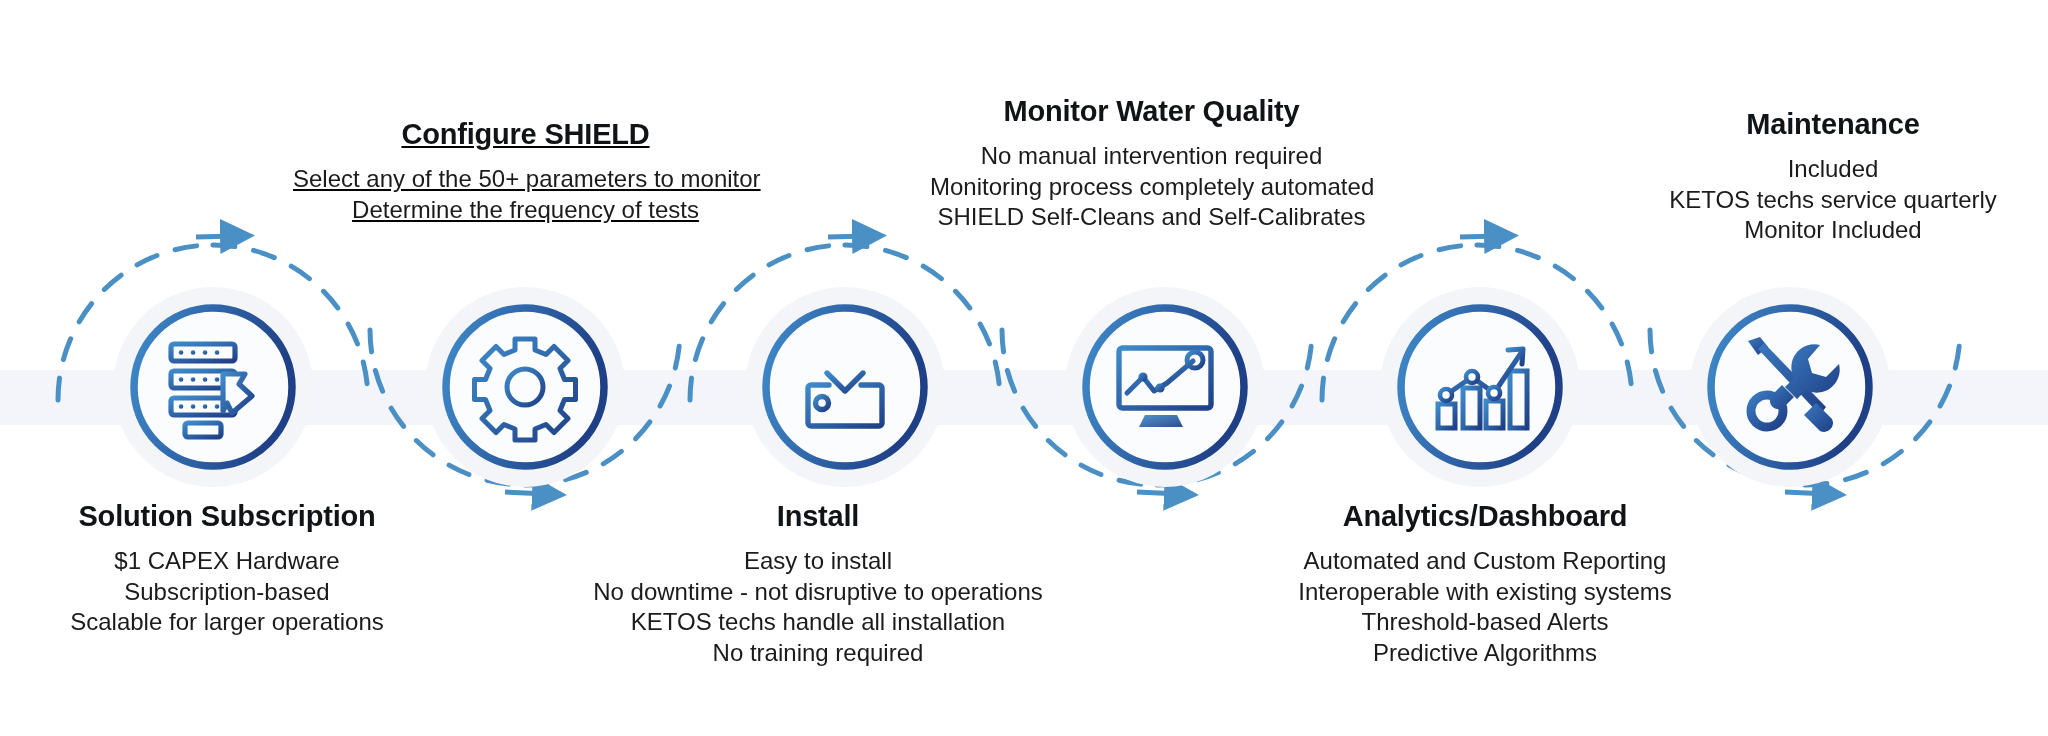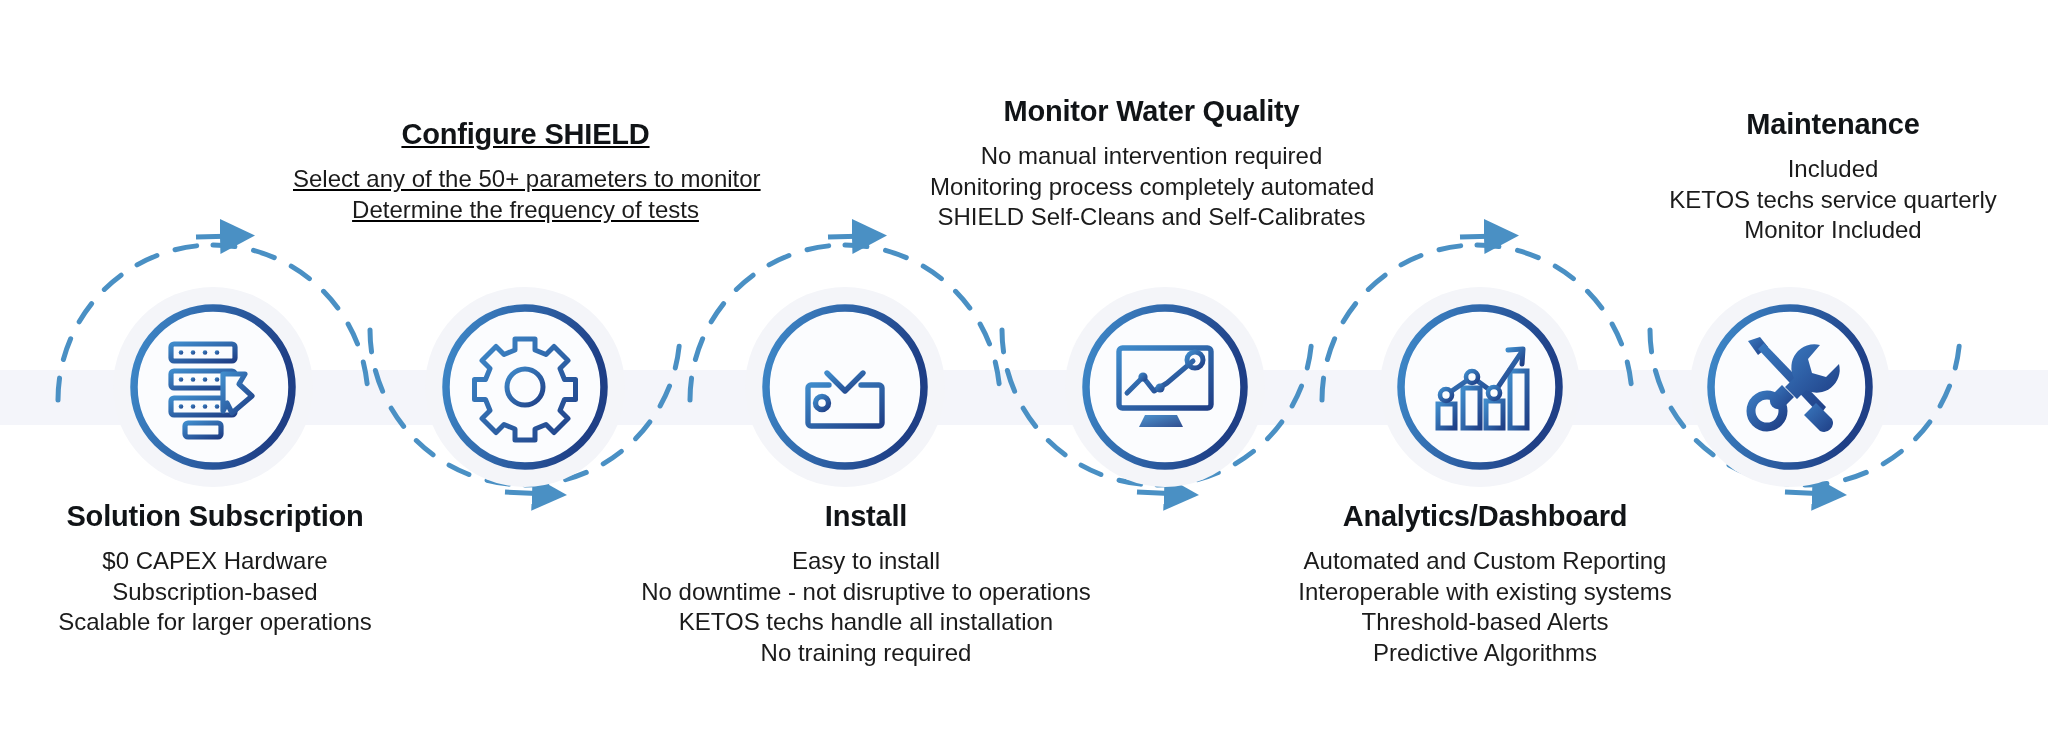--- a/index.html
+++ b/index.html
@@ -295,38 +295,38 @@
       </g>
 
       <g fill="url(#gi6)">
         <path d="M86,14 a23,23 0 0 0 -26,33 l-9,9 l12,12 l9,-9 a23,23 0 0 0 33,-26 l-13,13 l-14,-4 l-4,-14 Z"></path>
         <path d="M48,54 L60,66 l-10,10 a8.5,8.5 0 0 1 -12,-12 Z"></path>
         <circle cx="33" cy="80" r="16" fill="none" stroke="url(#gi6)" stroke-width="9"></circle>
       </g>
     </svg>
   </div>
 
-  <div class="grp below" style="left:0px;top:500px;width:430px;text-align:center;">
+  <div class="grp below" style="left:12px;top:500px;width:430px;text-align:center;">
     <div class="ttl">Solution Subscription</div>
     <div class="lines">
-      <div>$0 CAPEX Hardware</div>
+      <div>$1 CAPEX Hardware</div>
       <div>Subscription-based</div>
       <div>Scalable for larger operations</div>
     </div>
   </div>
 
   <div class="grp above" style="left:293px;top:118px;width:465px;text-decoration:underline;">
     <div class="ttl">Configure SHIELD</div>
     <div class="lines">
       <div>Select any of the 50+ parameters to monitor</div>
       <div>Determine the frequency of tests</div>
     </div>
   </div>
 
-  <div class="grp below" style="left:626px;top:500px;width:480px;">
+  <div class="grp below" style="left:578px;top:500px;width:480px;">
     <div class="ttl">Install</div>
     <div class="lines">
       <div>Easy to install</div>
       <div>No downtime - not disruptive to operations</div>
       <div>KETOS techs handle all installation</div>
       <div>No training required</div>
     </div>
   </div>
 
   <div class="grp above" style="left:930px;top:95px;width:443px;text-align:center;">

